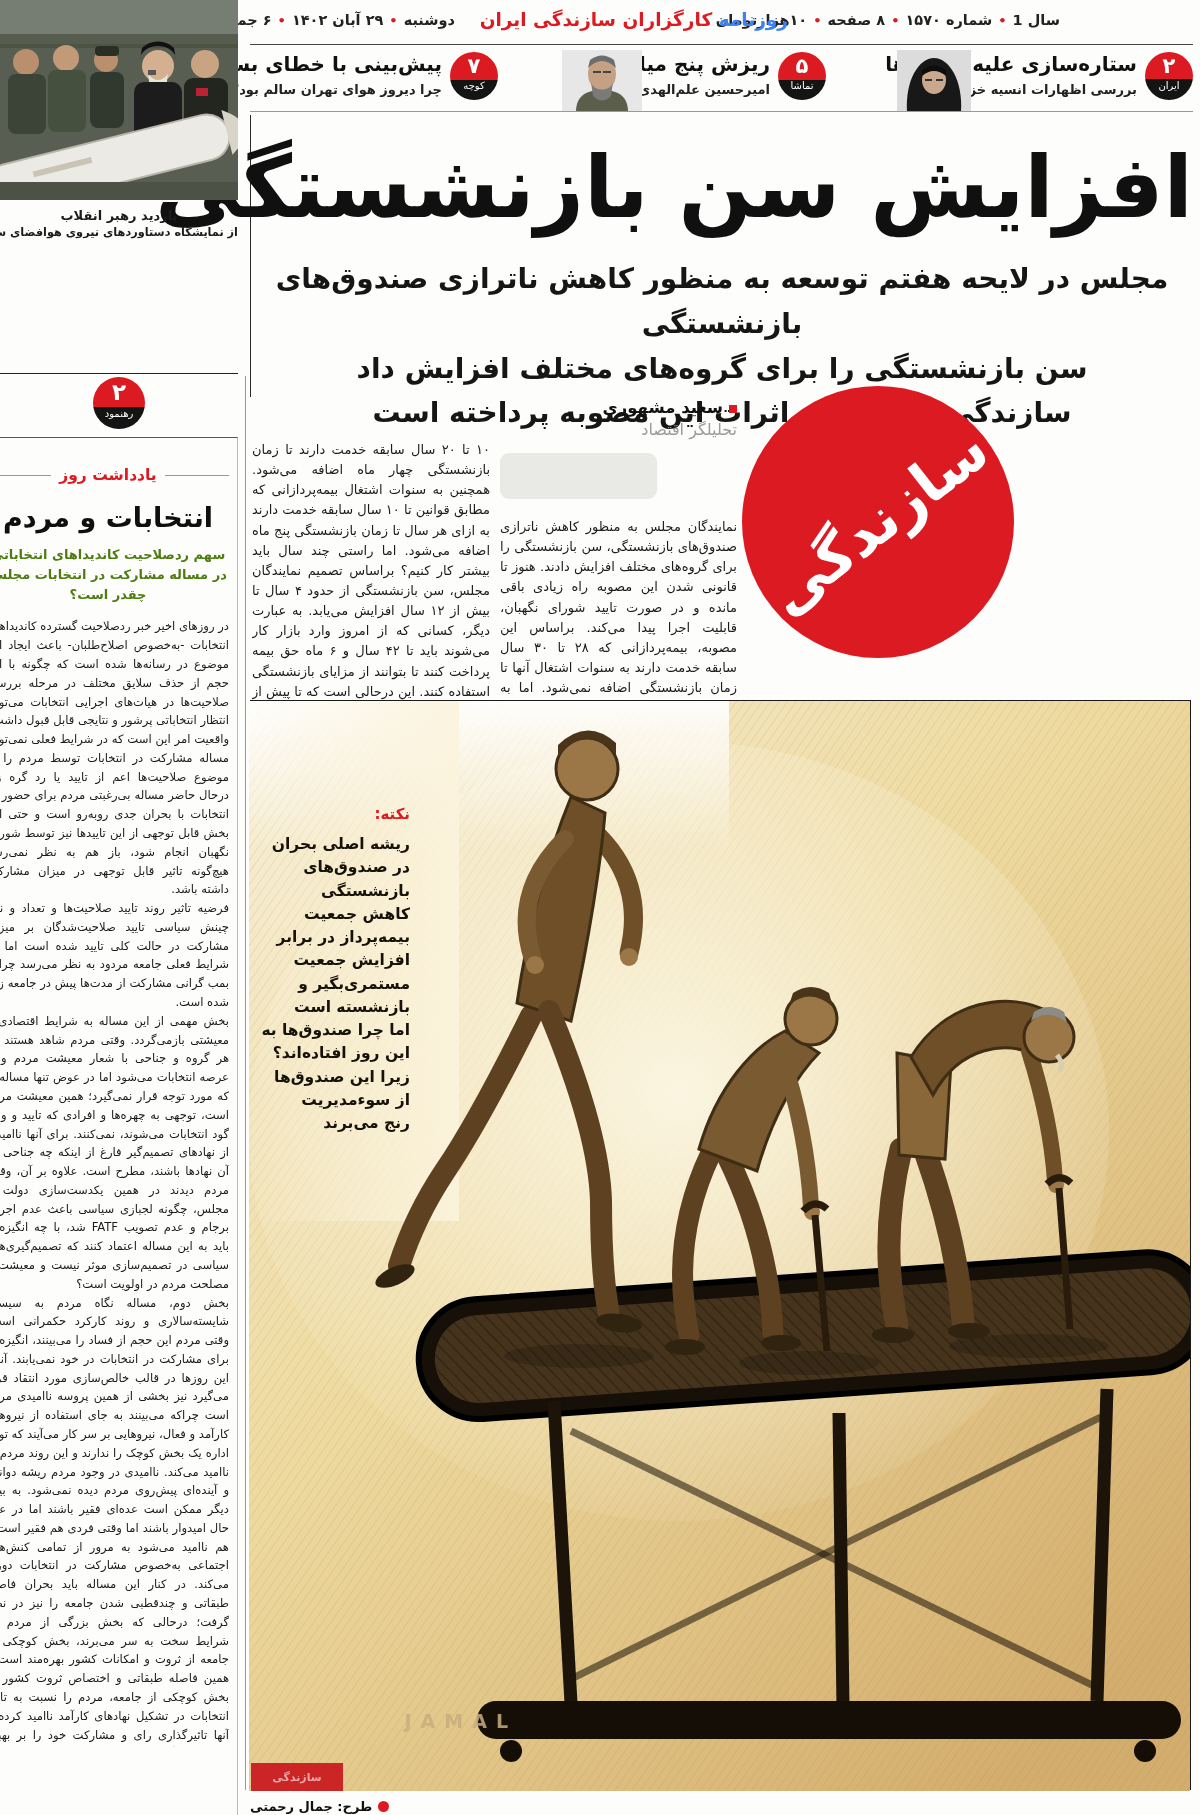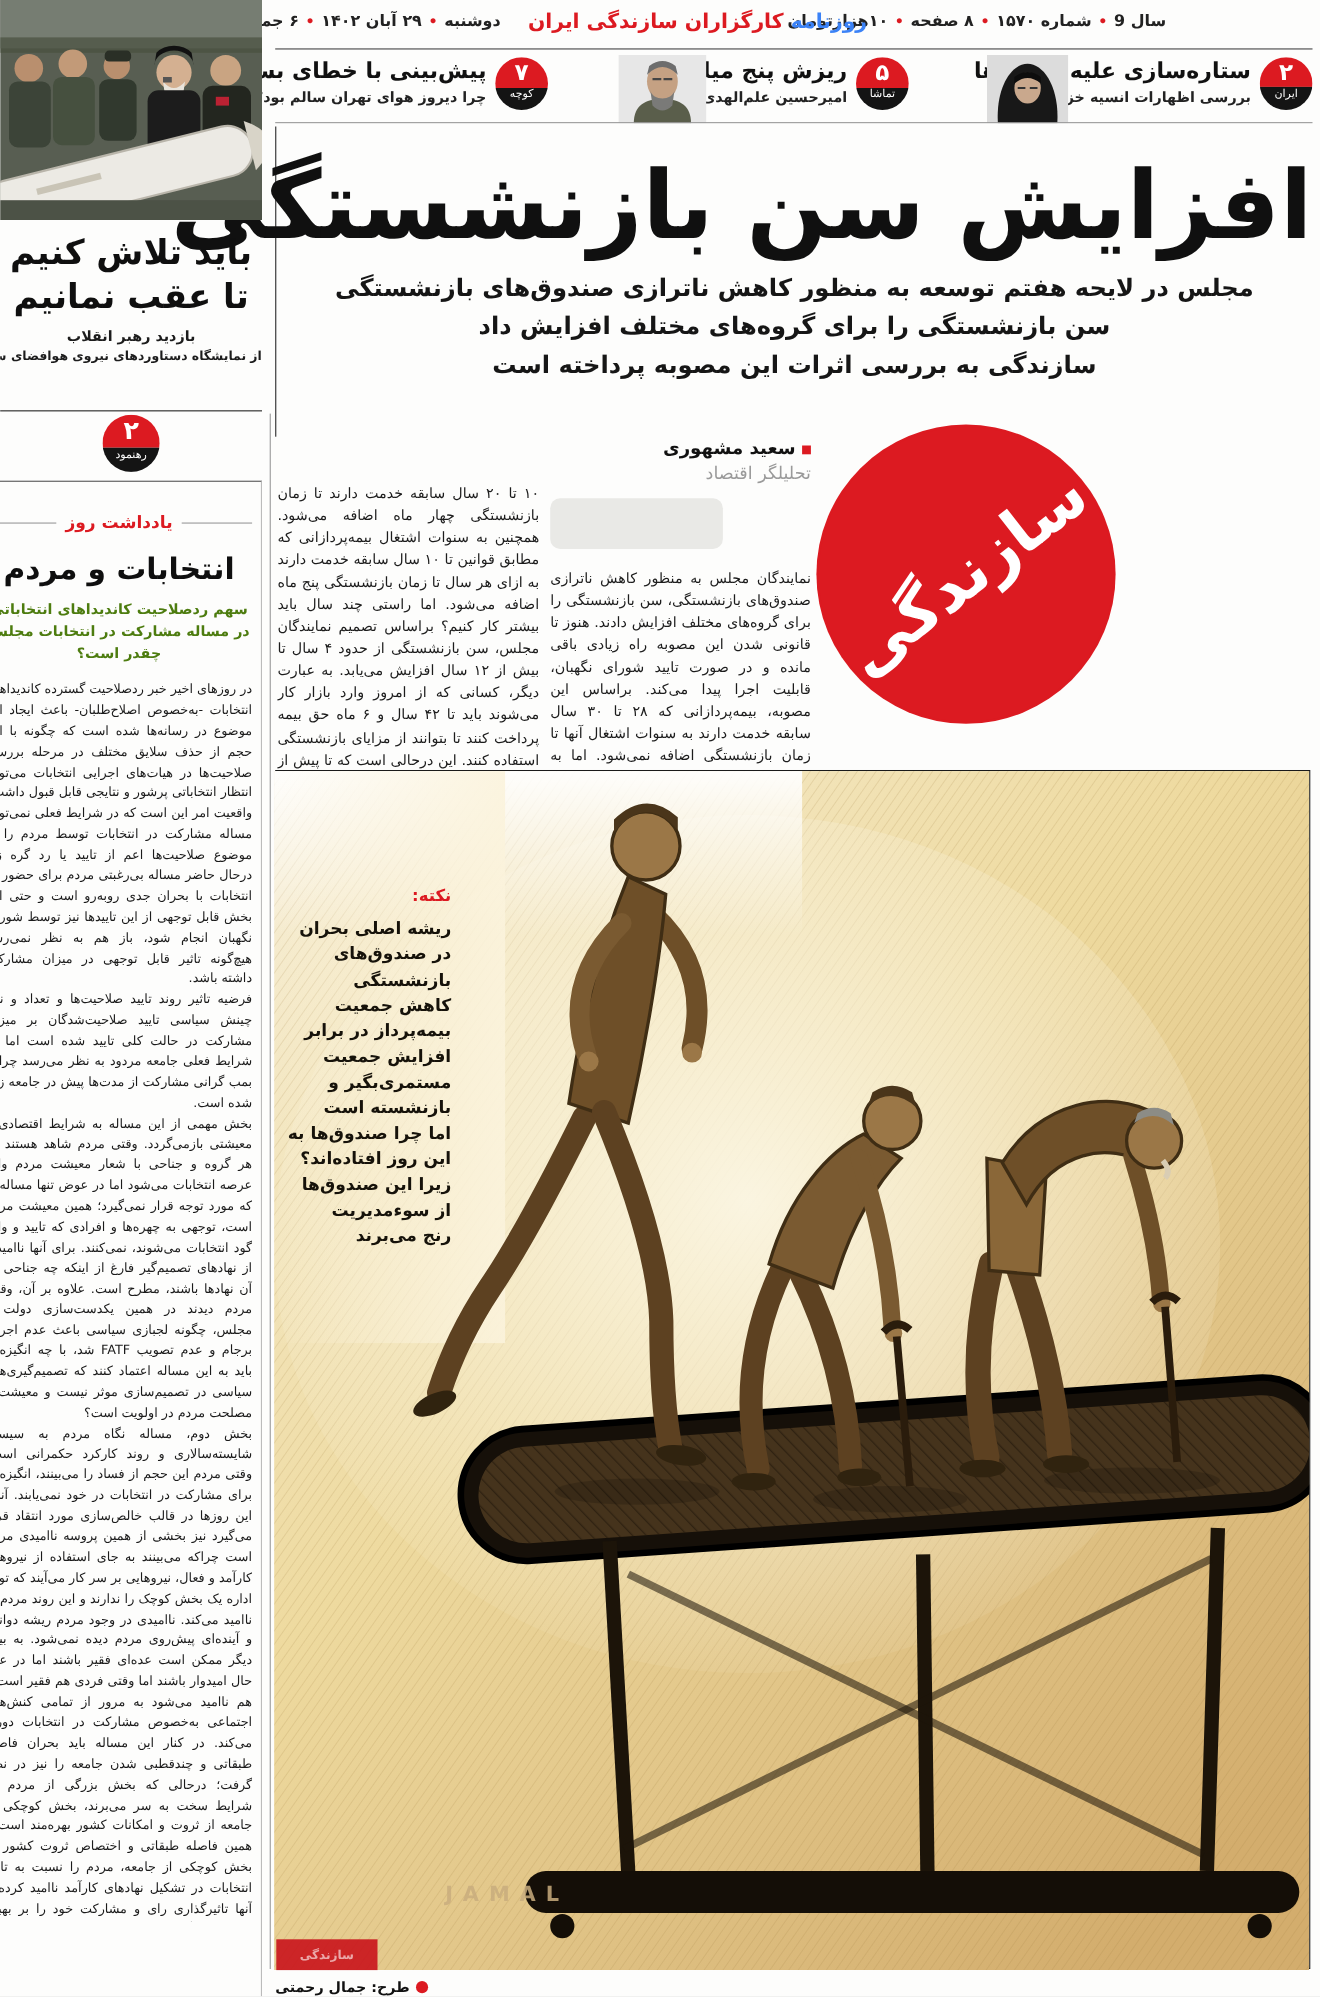--- a/index.html
+++ b/index.html
@@ -20,21 +20,21 @@
   .notelines{font-size:15.5px;font-weight:bold;line-height:1.5;color:#16120a;text-align:right;white-space:pre-line;}
   .sb-body{font-size:11.6px;line-height:1.62;text-align:justify;color:#1b1b1b;white-space:pre-line;}
   svg{display:block;}
 </style>
 </head>
 <body>
 
 <div id="page">
 
   <div class="abs dotparts" style="top:12px;right:140px;">
-    <span>سال 9</span>
+    <span>سال 1</span>
     <span>شماره ۱۵۷۰</span>
     <span>۸ صفحه</span>
     <span>۱۰هزارتومان</span>
   </div>
   <div class="abs" style="top:9px;right:412px;font-size:18.5px;font-weight:bold;white-space:nowrap;">
     <span style="color:#3b82f6;">روزنامه</span>
     <span style="color:#dc1a21;">کارگزاران سازندگی ایران</span>
   </div>
   <div class="abs dotparts" style="top:12px;right:745px;">
     <span>دوشنبه</span>
@@ -88,21 +88,21 @@
     </div>
     <div class="abs" style="top:3px;right:56px;">
       <div class="t-title">پیش‌بینی با خطای بسیار</div>
       <div class="t-sub">چرا دیروز هوای تهران سالم بود؟</div>
     </div>
   </div>
   <div class="abs" style="top:111px;right:7px;width:943px;height:1px;background:#999;"></div>
 
   <div class="abs" style="top:115px;right:7px;width:943px;height:282px;border-left:1px solid #2a2a2a;">
     <div style="margin-top:14px;text-align:center;font-size:86px;font-weight:900;color:#101010;letter-spacing:-2px;line-height:1.35;white-space:nowrap;">افزایش سن بازنشستگی</div>
-    <div style="margin-top:0;text-align:center;font-size:22px;font-weight:bold;color:#161616;line-height:1.6;">
+    <div style="margin-top:12px;text-align:center;font-size:28px;font-weight:bold;color:#161616;line-height:1.6;">
       <div>مجلس در لایحه هفتم توسعه به منظور کاهش ناترازی صندوق‌های بازنشستگی</div>
       <div>سن بازنشستگی را برای گروه‌های مختلف افزایش داد</div>
       <div>سازندگی به بررسی اثرات این مصوبه پرداخته است</div>
     </div>
   </div>
 
   <div class="abs" style="top:388px;right:188px;width:268px;height:268px;border-radius:50%;background:#dc1a21;box-shadow:0 0 0 2px #dc1a21;display:flex;align-items:center;justify-content:center;">
     <div style="color:#fff;font-weight:900;font-size:58px;transform:rotate(-38deg);letter-spacing:-1px;">سازندگی</div>
   </div>
 
@@ -279,24 +279,20 @@
         </g>
 
         <g transform="rotate(-14 119 150)">
           <rect x="-20" y="136" width="250" height="46" rx="23" fill="#eceae4"></rect>
           <rect x="-20" y="136" width="250" height="46" rx="23" fill="none" stroke="#b9b5aa" stroke-width="2"></rect>
           <path d="M228,136 q36,23 0,46 Z" fill="#d8d4c8"></path>
           <rect x="30" y="150" width="60" height="6" fill="#c9c4b6"></rect>
         </g>
         <rect x="0" y="182" width="238" height="18" fill="#4c5246"></rect>
       </svg>
-      <div style="text-align:center;font-size:31px;font-weight:900;color:#0f0f0f;line-height:1.3;margin-top:10px;">
-        <div>باید تلاش کنیم</div>
-        <div>تا عقب نمانیم</div>
-      </div>
       <div style="text-align:center;font-size:13px;font-weight:bold;color:#1c1c1c;margin-top:8px;">بازدید رهبر انقلاب</div>
       <div style="text-align:center;font-size:11.3px;font-weight:bold;color:#1c1c1c;margin-top:3px;white-space:nowrap;overflow:hidden;">از نمایشگاه دستاوردهای نیروی هوافضای سپاه</div>
     </div>
 
     <div class="badge" style="position:absolute;top:377px;right:93px;width:52px;height:52px;z-index:2;">
       <div class="bnum" style="font-size:23px;">۲</div>
       <div class="bsec" style="font-size:10px;padding-top:2px;">رهنمود</div>
     </div>
 
     <div style="position:absolute;top:437px;right:0;width:260px;border-top:1px solid #555;height:1378px;border-right:1px solid #bbb;border-left:1px solid #bbb;padding:16px 8px;margin-left:31px;">

